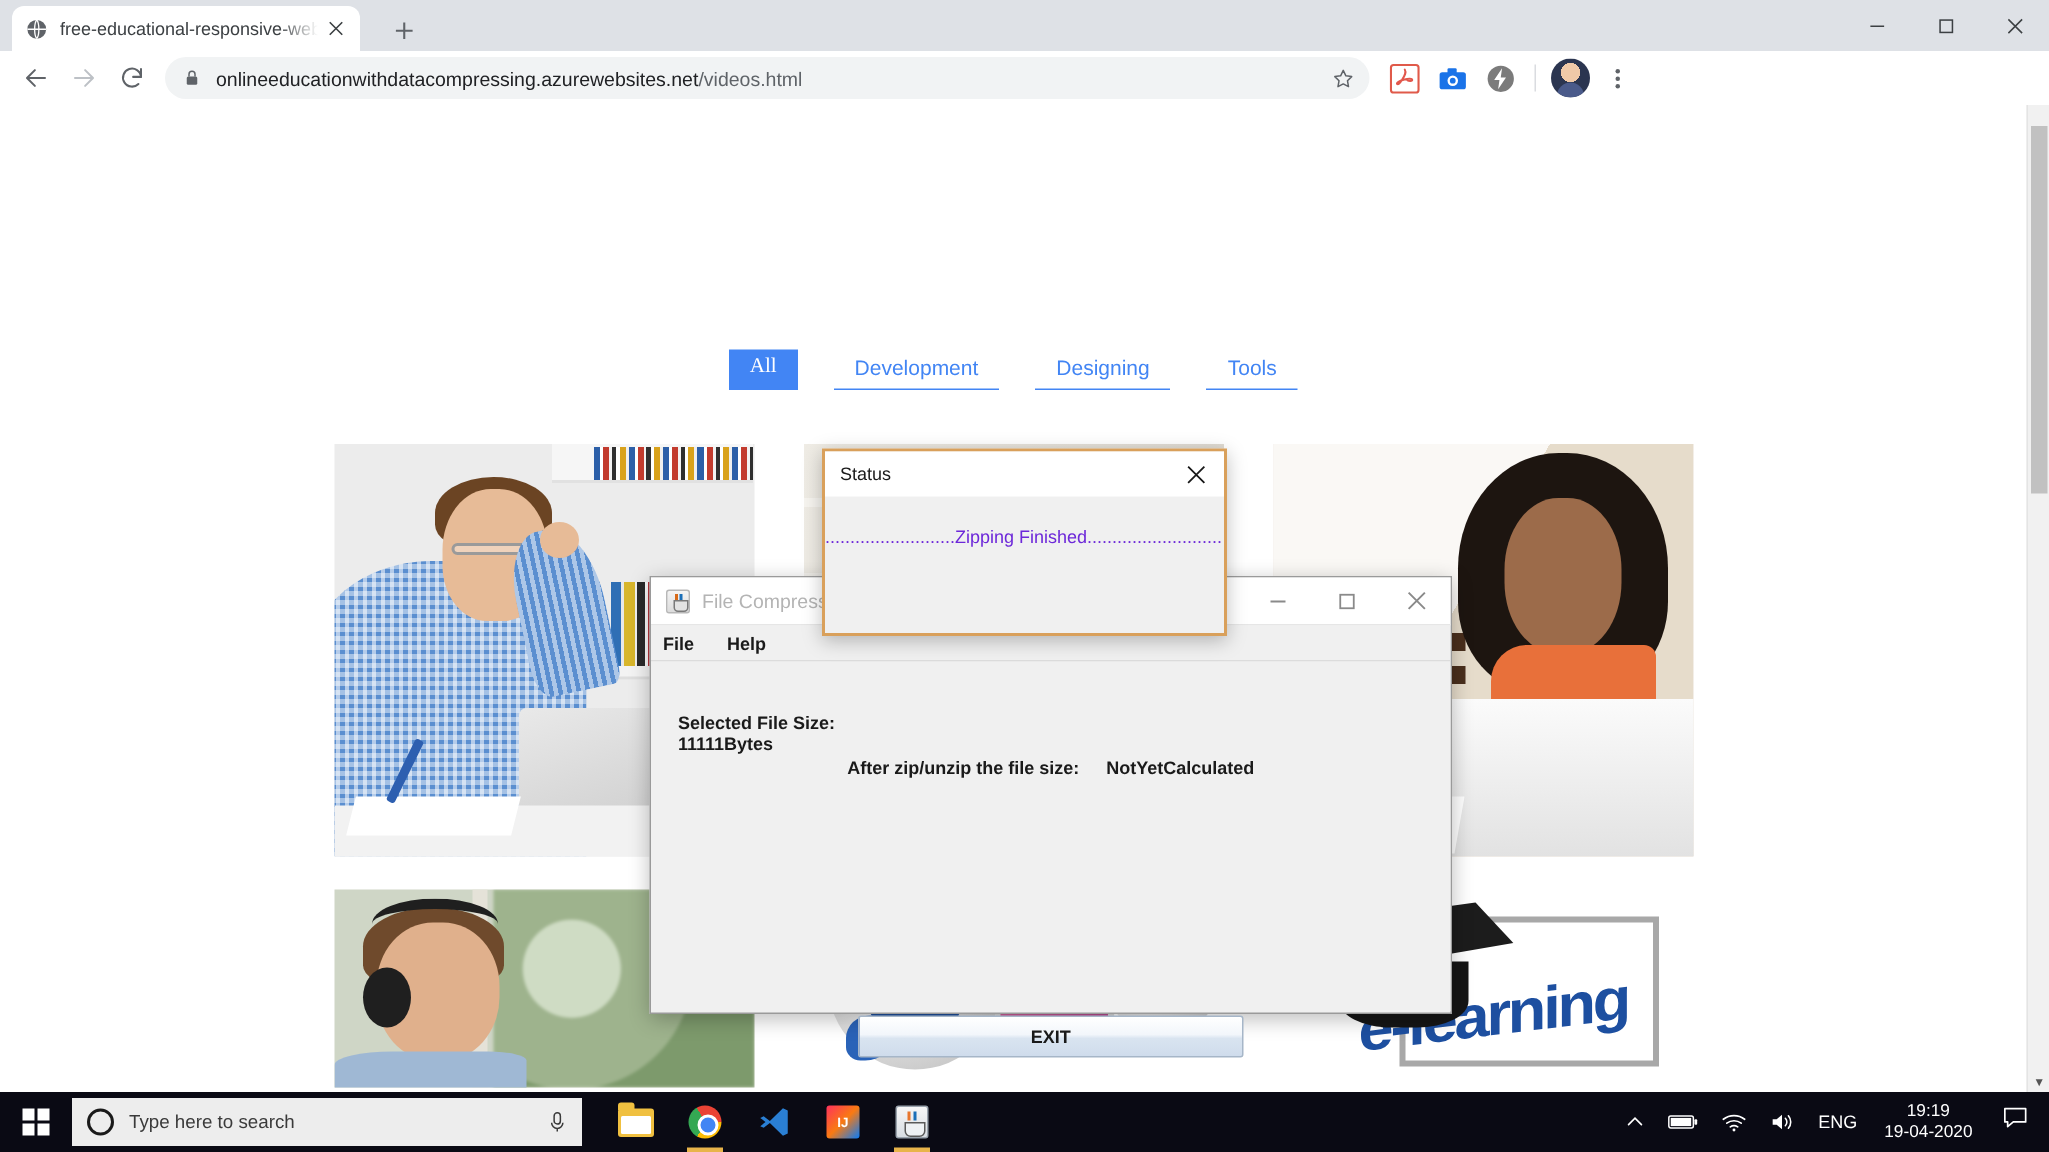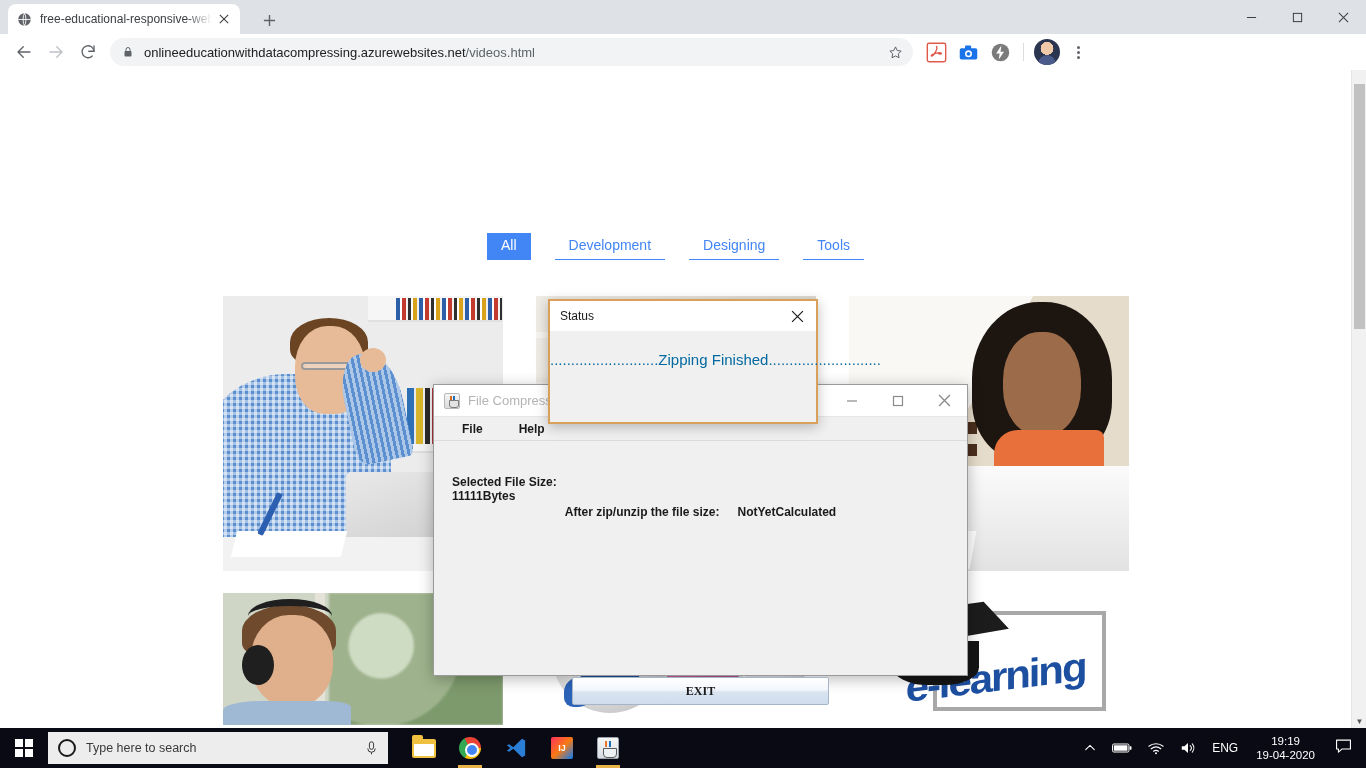--- a/index.html
+++ b/index.html
@@ -91,21 +91,21 @@
 
   .filters {
     position:absolute; left:0; top:163px; width:1351px;
     display:flex; justify-content:center; gap:24px;
   }
   .fbtn {
     font-size:14px; color:#4285f4; padding:4px 14px 6px;
     border-bottom:1px solid #4285f4; background:transparent;
     text-align:center; white-space:nowrap;
   }
-  .fbtn.active { background:#4285f4; color:#ffffff; border-bottom:none; padding:4px 14px 6px; }
+  .fbtn.active { background:#4285f4; color:#ffffff; border-bottom:none; padding:4px 14px 6px;font-family:Liberation Serif, serif; }
 
   .gallery { position:absolute; left:0; top:226px; width:1351px; }
   .grow { display:flex; justify-content:center; gap:33px; margin-bottom:22px; }
   .card { width:280px; height:275px; overflow:hidden; position:relative; }
   .card.short { height:132px; }
 
   
   .ph-man1 { background:#ececec; }
   .ph-man1 .wallshelf { position:absolute; left:52%; top:0; width:48%; height:26px; background:#f6f6f6; border-bottom:2px solid #e1e1e1; }
   .ph-man1 .books-top { position:absolute; left:62%; top:2px; width:38%; height:22px;
@@ -207,48 +207,48 @@
     border-bottom:1px solid #e6e6e6;
   }
   .jicon { width:16px; height:16px; margin:0 8px 0 10px; flex:0 0 16px; position:relative;
     background:linear-gradient(#f4f4f4,#dcdcdc); border:1px solid #b8b8b8; border-radius:2px; }
   .jicon::before { content:""; position:absolute; left:4px; top:6px; width:8px; height:6px;
     background:#e3e3e3; border:1px solid #7a7a7a; border-radius:0 0 3px 3px; }
   .jicon::after { content:""; position:absolute; left:5px; top:2px; width:2px; height:4px;
     background:#d86a1a; box-shadow:3px 0 0 #1b6fb8; }
   .jtitle { font-size:13px; color:#b4b4b4; flex:1 1 auto; }
   .jwc { width:46px; height:31px; display:flex; align-items:center; justify-content:center; color:#8a8a8a; }
-  .jmenubar { height:24px; background:#f0f0f0; display:flex; align-items:center; padding-left:20px; gap:20px; border-bottom:1px solid #dcdcdc;}
+  .jmenubar { height:24px; background:#f0f0f0; display:flex; align-items:center; padding-left:0; gap:6px; border-bottom:1px solid #dcdcdc;}
   .jmenu { font-size:12px; font-weight:bold; color:#1a1a1a; padding:3px 8px; }
   .jbody { position:relative; height:calc(100% - 57px); background:#f0f0f0; }
   .jrow { position:absolute; width:100%; display:flex; justify-content:center; align-items:baseline; font-size:12px; font-weight:bold; color:#1a1a1a; }
   .jlabel { text-align:right; }
   .jvalue { margin-left:18px; }
   .jbtnrow { position:absolute; top:168px; left:0; width:100%; display:flex; justify-content:center; gap:10px; }
   .jbtn {
     width:119px; height:28px;
     background:linear-gradient(#ffffff 0%, #f2f6fb 45%, #d9e4f0 55%, #cfdcec 100%);
     border:1px solid #a6b6c8; border-radius:2px;
     font-size:12px; font-weight:bold; color:#1a1a1a;
     display:flex; align-items:center; justify-content:center;
   }
   .jbtn.focused { outline:1px solid #8c9cb0; box-shadow:inset 0 0 0 1px #ffffff; }
-  .jbtn.wide { width:257px;font-family:Liberation Serif, serif; }
+  .jbtn.wide { width:257px; }
   .jexitrow { position:absolute; top:236px; left:0; width:100%; display:flex; justify-content:center; }
 
   
   #statusdlg {
     position:absolute; left:548px; top:299px; width:270px; height:125px;
     background:#f0f0f0; border:2px solid #d9a05b;
     box-shadow:0 3px 12px rgba(0,0,0,.25);
   }
   .sbar { height:30px; background:#ffffff; display:flex; align-items:center; padding:0 6px 0 10px; }
   .stitle { font-size:12px; color:#1a1a1a; flex:1 1 auto; }
   .sclose { width:26px; height:26px; display:flex; align-items:center; justify-content:center; color:#1a1a1a; }
-  .smsg { text-align:right; font-size:15px; color:#0369a1; margin-top:20px; letter-spacing:0px; white-space:nowrap; }
+  .smsg { text-align:left; font-size:12px; color:#6d28d9; margin-top:20px; letter-spacing:0px; white-space:nowrap; }
   .sokwrap { display:flex; justify-content:center; margin-top:18px; }
   .sok {
     width:36px; height:24px;
     background:linear-gradient(#ffffff 0%, #f2f6fb 45%, #dce6f2 55%, #d2deec 100%);
     border:2px solid #7f93ab; font-size:12px; color:#1a1a1a;
     display:flex; align-items:center; justify-content:center;
   }
 
   
   #taskbar {

